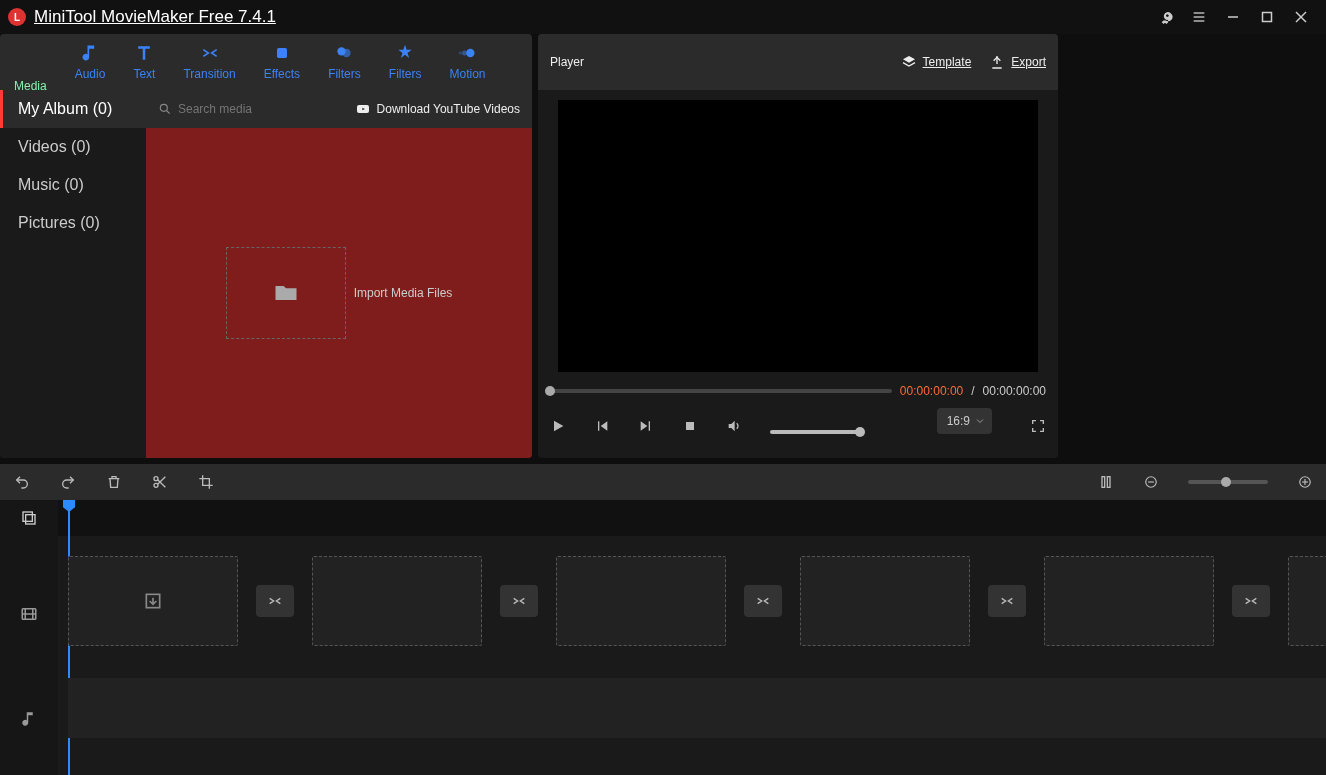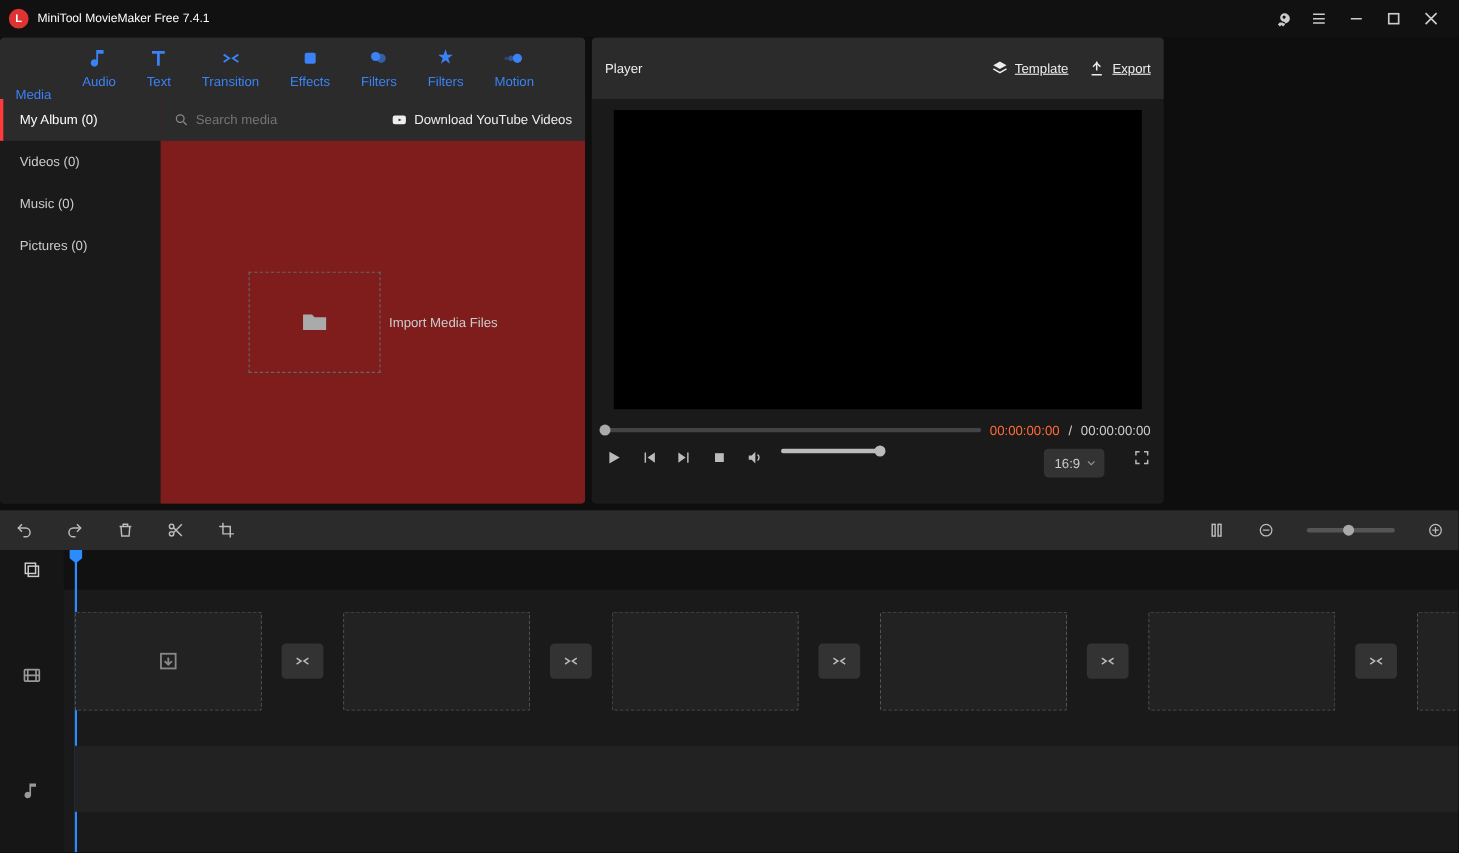--- a/index.html
+++ b/index.html
@@ -1,37 +1,37 @@
 <!DOCTYPE html>
 <html><head>
 <meta charset="utf-8">
 <style>
   * { box-sizing: border-box; margin: 0; padding: 0; font-family: "Segoe UI", Arial, sans-serif; }
   body { background: #0e0e0e; color: #ccc; width: 1326px; height: 775px; overflow: hidden; font-size: 12px; }
 
   
   .titlebar { height: 34px; background: #111; display: flex; align-items: center; padding: 0 8px; }
   .titlebar .logo { width: 18px; height: 18px; background: #d33; border-radius: 50%; display: flex; align-items: center; justify-content: center; margin-right: 8px; font-size:10px; color:#fff; font-weight:bold;}
-  .titlebar .title { color: #fff; font-size: 11px; }
+  .titlebar .title { color: #fff; font-size: 17px; text-decoration: underline; }
   .titlebar .spacer { flex: 1; }
   .titlebar .win-btn { width: 34px; height: 34px; display: flex; align-items: center; justify-content: center; color: #ccc; }
   .key-icon { color: #f5c518; }
 
   
   .main { display: flex; gap: 6px; padding: 0 0 0 0; height: 424px; }
 
   
   .left-panel { width: 532px; background: #1a1a1a; border-radius: 4px; display: flex; flex-direction: column; overflow: hidden; }
   .tool-tabs { display: flex; background: #2b2b2b; height: 56px; }
   .tool-tab { flex: 0 0 auto; padding: 8px 14px; display: flex; flex-direction: column; align-items: center; justify-content: center; color: #3b82f6; gap: 4px; font-size: 12px; cursor: pointer; }
-  .tool-tab.active { color: #3b82f6; gap: 47px; }
+  .tool-tab.active { color: #86efac; gap: 47px; }
   .tool-tab svg { width: 20px; height: 20px; }
   .media-row { display: flex; height: 368px; }
   .media-sidebar { width: 146px; background: #1a1a1a; border-right: 0; }
-  .media-sidebar .msi { height: 38px; display: flex; align-items: center; padding-left: 18px; color: #ccc; font-size: 12px; cursor: pointer; }
+  .media-sidebar .msi { height: 38px; display: flex; align-items: center; padding-left: 18px; color: #ccc; font-size: 16px; cursor: pointer; }
   .media-sidebar .msi.active { background: #2b2b2b; border-left: 3px solid #ff3a3a; padding-left: 15px; color:#fff;}
   .media-content { flex: 1; background: #7f1d1d; display: flex; flex-direction: column; }
   .media-topbar { height: 38px; background: #2b2b2b; display: flex; align-items: center; padding: 0 12px; gap: 8px; color: #888; }
   .media-topbar .search { flex: 1; display: flex; align-items: center; gap: 6px; }
   .media-topbar input { background: transparent; border: none; outline: none; color: #ccc; font-size: 12px; width: 160px; }
   .media-topbar .dl { display: flex; align-items: center; gap: 6px; color: #eee; font-size: 12px; cursor: pointer; }
   .import-area { flex: 1; display: flex; flex-direction: row; align-items: center; justify-content: center; gap: 8px; }
   .drop-box { width: 120px; height: 92px; border: 1px dashed #666; display: flex; align-items: center; justify-content: center; }
   .import-label { color: #ccc; font-size: 12px; }
 
@@ -40,21 +40,21 @@
   .player-header { height: 56px; background: #2b2b2b; display: flex; align-items: center; padding: 0 12px; color: #eee; }
   .player-header .spacer { flex: 1; }
   .ph-btn { display: flex; align-items: center; gap: 6px; margin-left: 18px; cursor: pointer; color:#eee;text-decoration:underline;}
   .preview-wrap { display:flex; align-items:center; justify-content:center; padding: 10px 10px 4px 10px;}
   .preview { width: 480px; height: 272px; background: #000; }
   .scrub-row { display: flex; align-items: center; padding: 8px 12px 0 12px; gap: 8px; }
   .scrub { flex: 1; height: 4px; background: #444; border-radius: 2px; position: relative; }
   .scrub .dot { position: absolute; left: 0; top: 50%; transform: translate(-50%,-50%); width: 10px; height: 10px; border-radius: 50%; background: #aaa; }
   .time-cur { color: #ff6a3a; font-size: 12px; }
   .time-tot { color: #ccc; font-size: 12px; }
-  .controls-row { display: flex; align-items: flex-start; padding: 10px 12px 12px 12px; gap: 16px; }
+  .controls-row { display: flex; align-items: flex-end; padding: 10px 12px 12px 12px; gap: 28px; }
   .ctrl { color: #bbb; cursor: pointer; display:flex; align-items:center;}
   .vol-track { width: 90px; height: 4px; background: #bbb; border-radius: 2px; position: relative; }
   .vol-track .vdot { position:absolute; right:0; top:50%; transform:translate(50%,-50%); width:10px; height:10px; border-radius:50%; background:#bbb;}
   .controls-row .spacer { flex: 1; }
   .ratio-sel { background:#333; color:#ccc; height:26px; padding:0 22px 0 10px; border-radius:4px; position:relative; display:flex; align-items:center; font-size:12px;}
   .ratio-sel .chev { position:absolute; right:6px; }
 
   
   .inspector { flex: 1; background: #1a1a1a; border-radius: 4px; display: flex; align-items: center; justify-content: center; color: #888; font-size: 12px; position:relative; }
   .inspector .handle { position:absolute; left:0; top:50%; transform:translateY(-50%); width:14px; height:86px; background:#333; border-radius:0 4px 4px 0; display:flex; align-items:center; justify-content:center; color:#999;}

